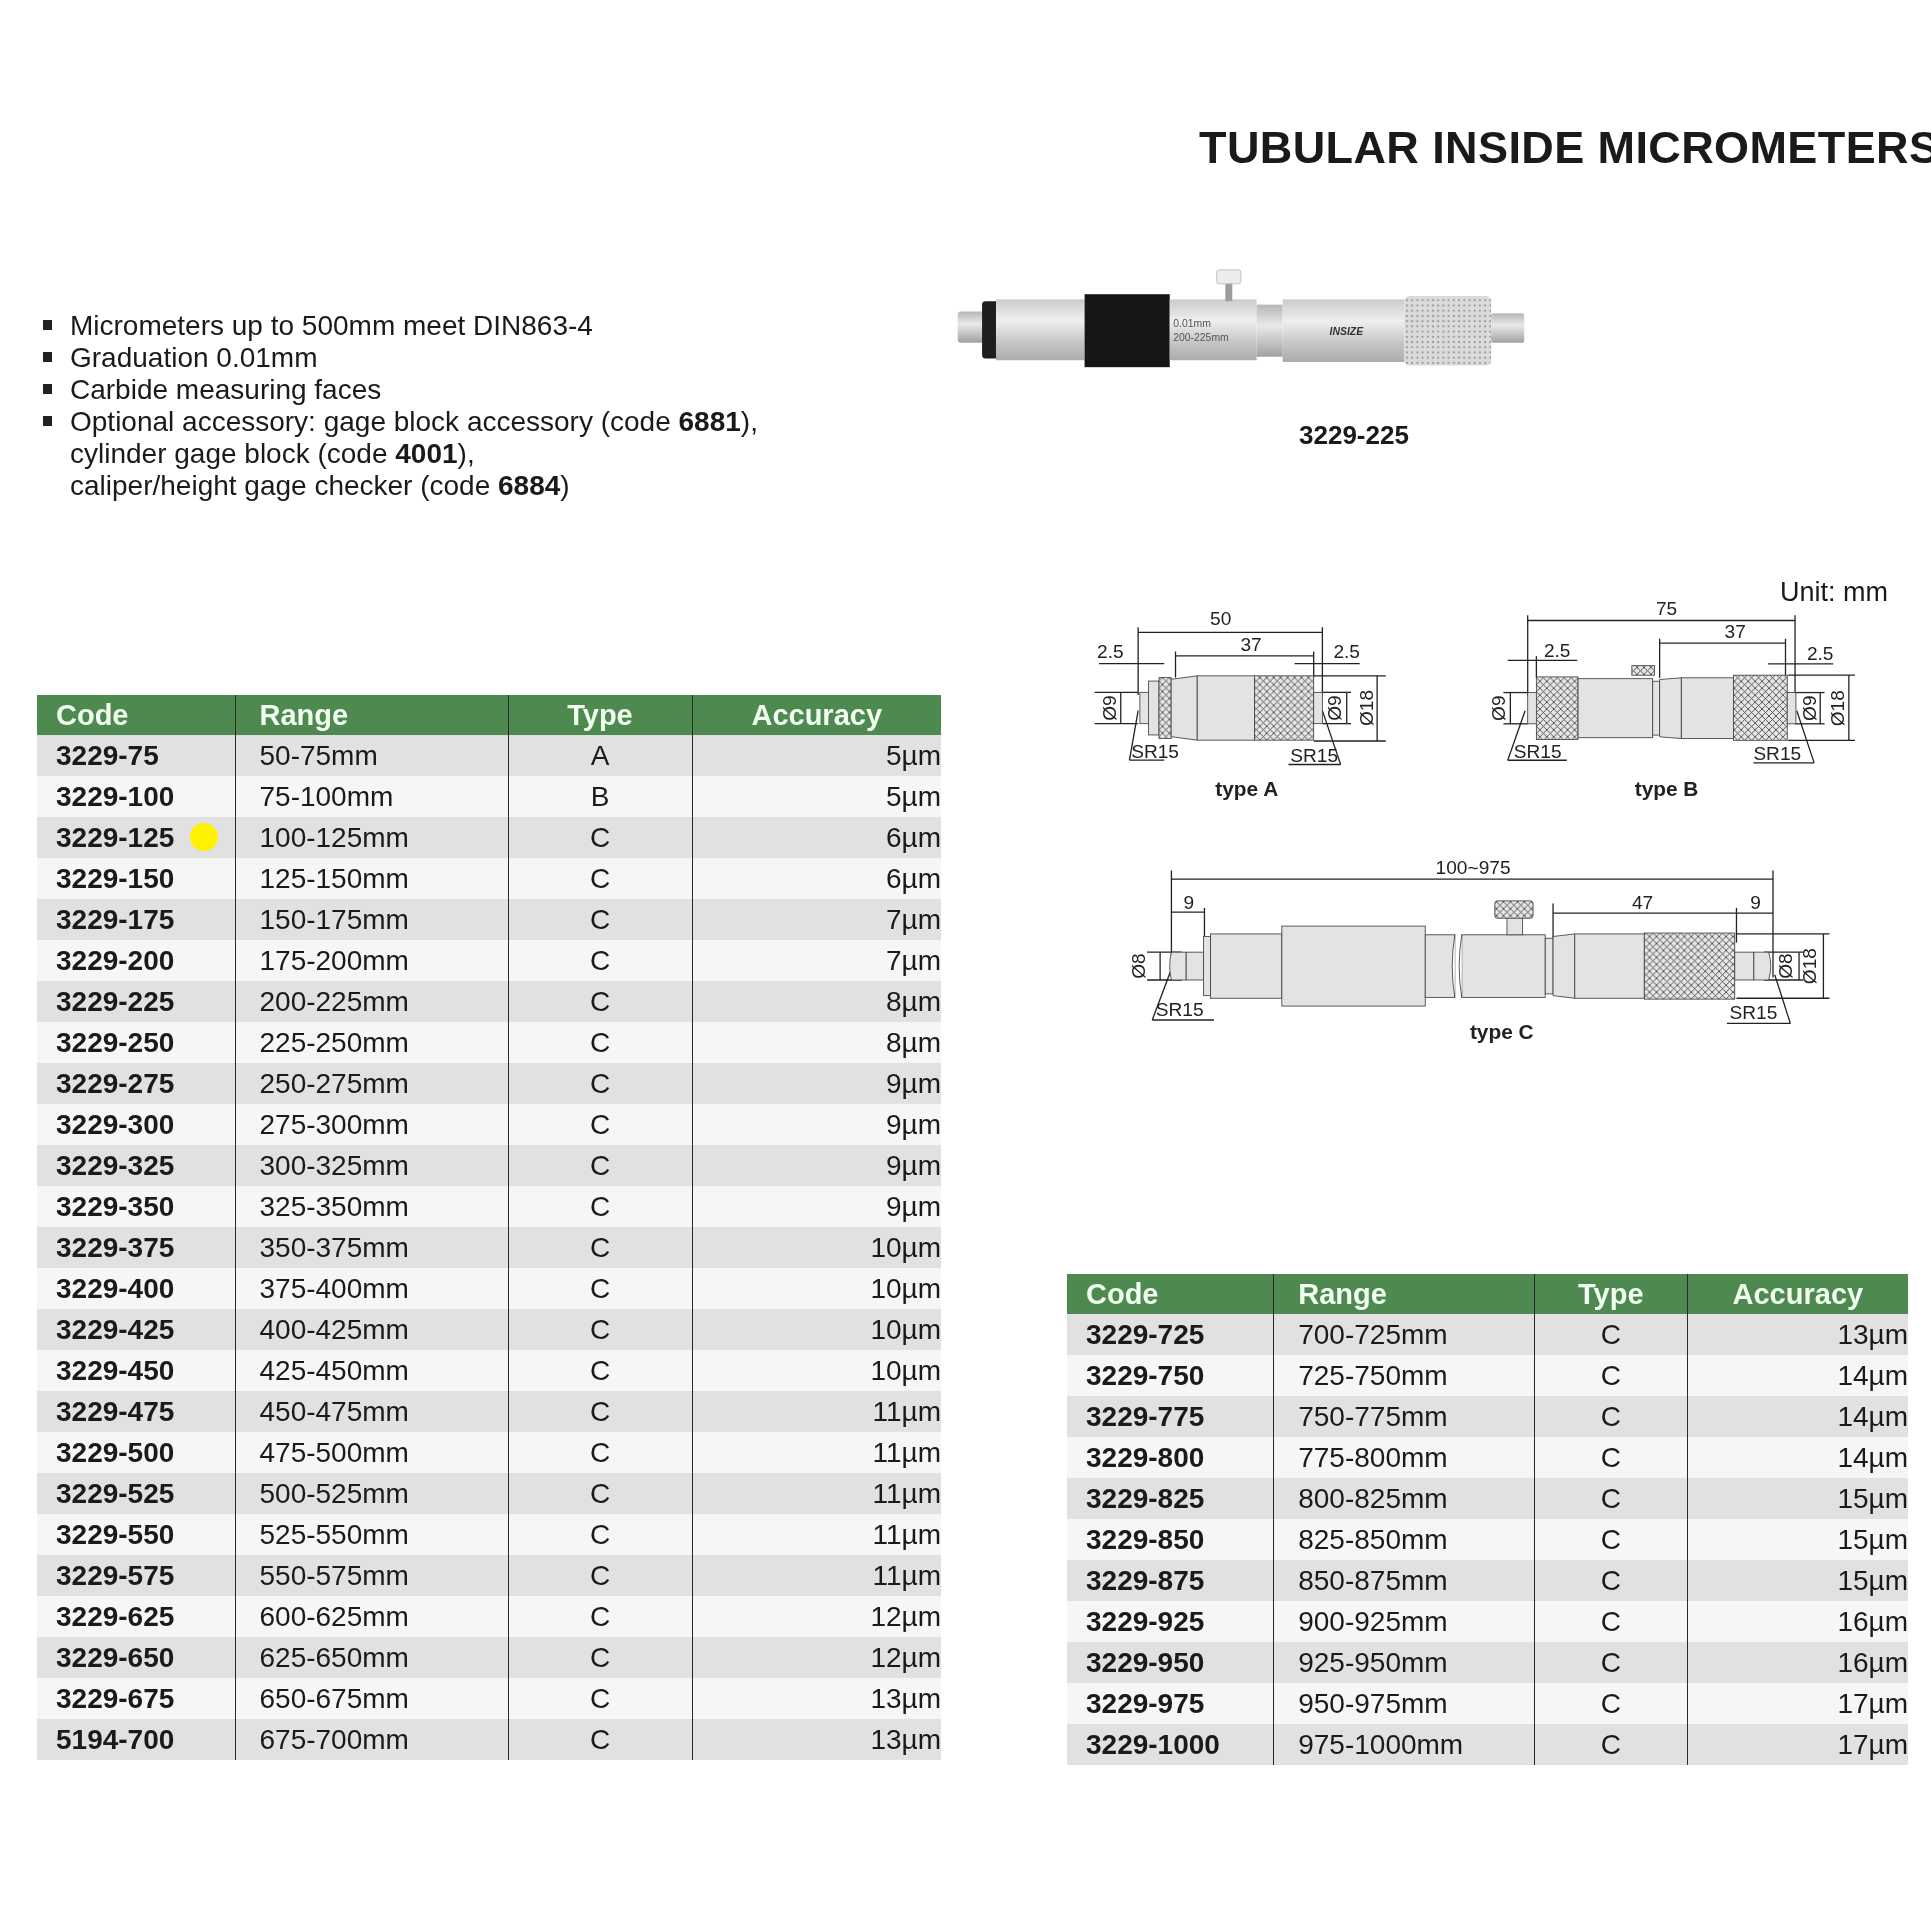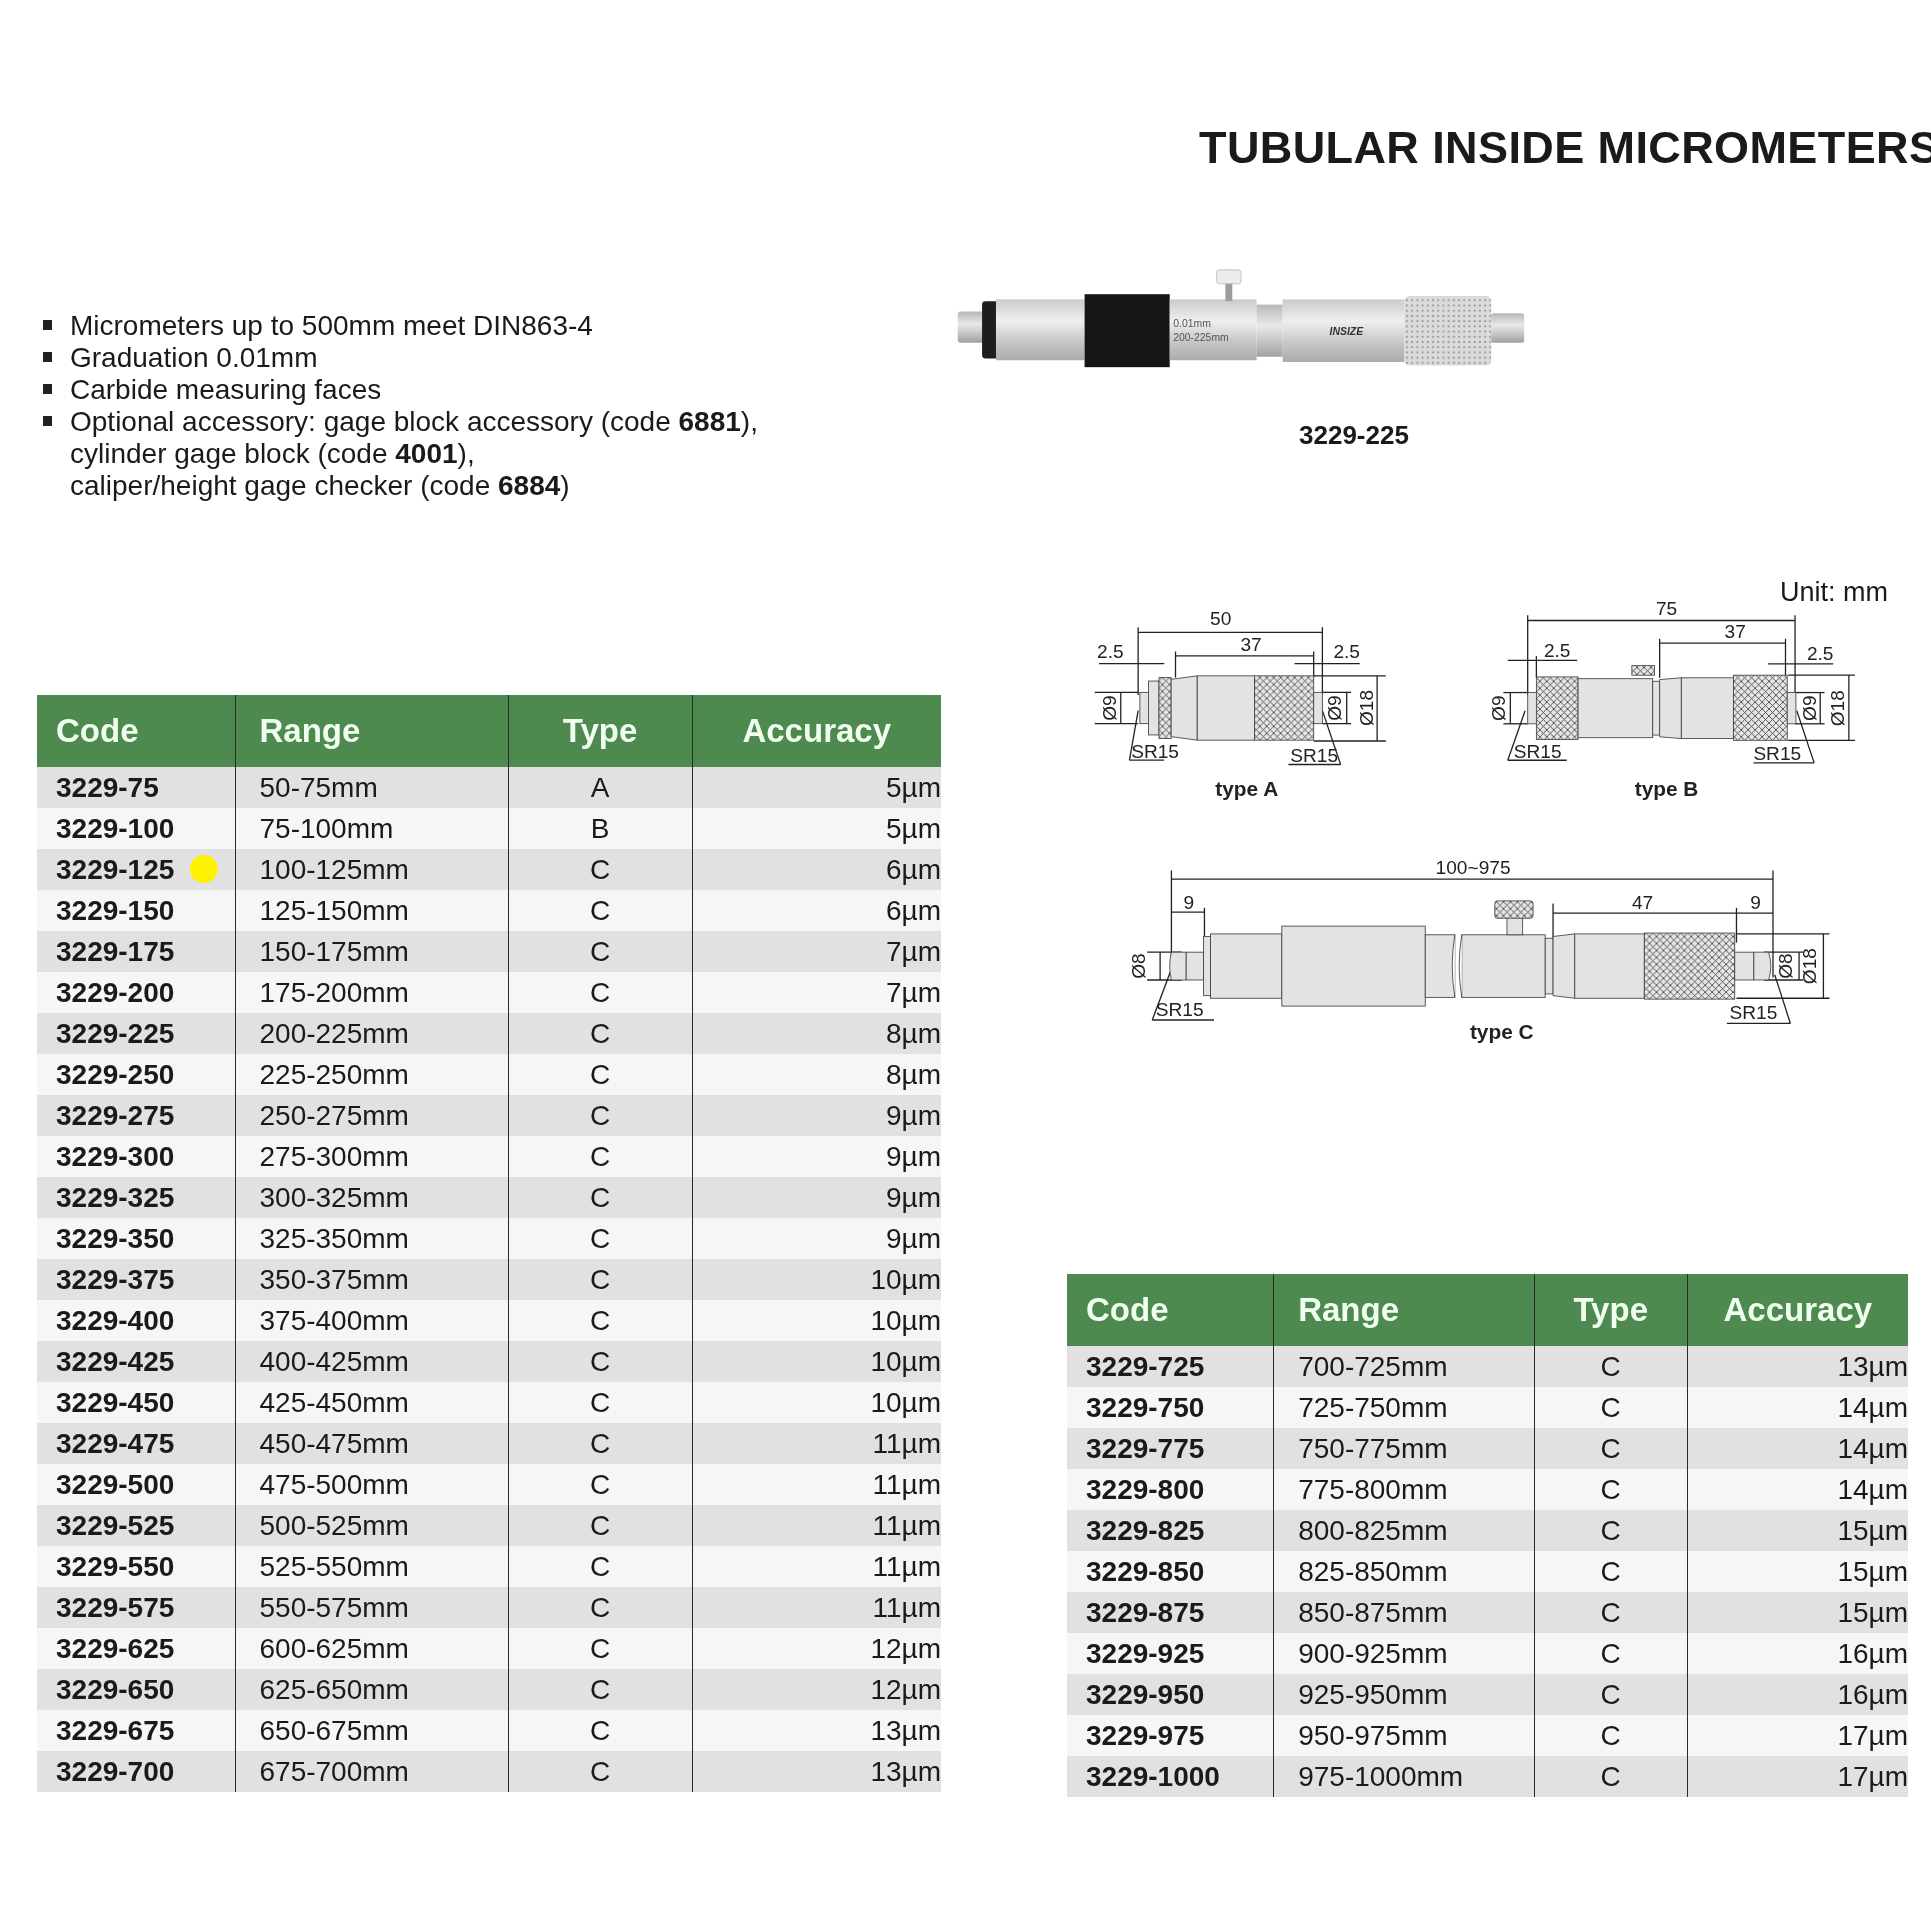--- a/index.html
+++ b/index.html
@@ -12,21 +12,21 @@
   .features li .bullet { position:absolute; left:1.7px; top:10.4px; width:9.6px; height:9.6px; background:#222; }
   .features b { font-weight:bold; }
   .photo { left:956px; top:261px; width:808px; height:122px; }
   .photo-caption { left:1299px; top:420px; font-size:26px; font-weight:bold; }
   .unit { left:1780px; top:577px; font-size:27px; }
   .drawing { position:absolute; }
   .dim-text { font-family:"Liberation Sans", sans-serif; font-size:22px; fill:#222; }
   .type-label { font-family:"Liberation Sans", sans-serif; font-size:24px; font-weight:bold; fill:#222; }
 
   table.spec { position:absolute; border-collapse:collapse; font-size:28px; }
-  table.spec th { background:#4e8a4f; color:#f0fff0; font-weight:bold; text-align:left; height:40px; padding:16px; font-size:33px; }
+  table.spec th { background:#4e8a4f; color:#f0fff0; font-weight:bold; text-align:left; height:40px; padding:0; font-size:29px; }
   table.spec td { height:41px; padding:0; }
   table.spec tr:nth-child(odd) td { background:#e1e1e1; }
   table.spec tr:nth-child(even) td { background:#f6f6f6; }
   table.spec .c-code { font-weight:bold; padding-left:19px; }
   table.spec .c-range { padding-left:24px; }
   table.spec .c-type { text-align:center; }
   table.spec .c-acc { text-align:right; }
   table.spec th.c-type, table.spec th.c-acc { text-align:center; }
   table.spec th + th, table.spec td + td { border-left:1.7px solid #2a2a2a; }
   .marker { display:inline-block; width:28px; height:28px; border-radius:50%; background:#fff200; vertical-align:middle; margin-left:15.6px; position:relative; top:-1.7px; }
@@ -382,21 +382,21 @@
         <td class="c-type"><span>C</span></td>
         <td class="c-acc"><span>12µm</span></td>
       </tr>
       <tr>
         <td class="c-code"><span>3229-675</span></td>
         <td class="c-range"><span>650-675mm</span></td>
         <td class="c-type"><span>C</span></td>
         <td class="c-acc"><span>13µm</span></td>
       </tr>
       <tr>
-        <td class="c-code"><span>3229-700</span></td>
+        <td class="c-code"><span>5194-700</span></td>
         <td class="c-range"><span>675-700mm</span></td>
         <td class="c-type"><span>C</span></td>
         <td class="c-acc"><span>13µm</span></td>
       </tr>
     </tbody>
 </table>
 
 <table class="spec" style="left:1067px;top:1274px;width:841px">
   <colgroup>
       <col style="width:207px">

